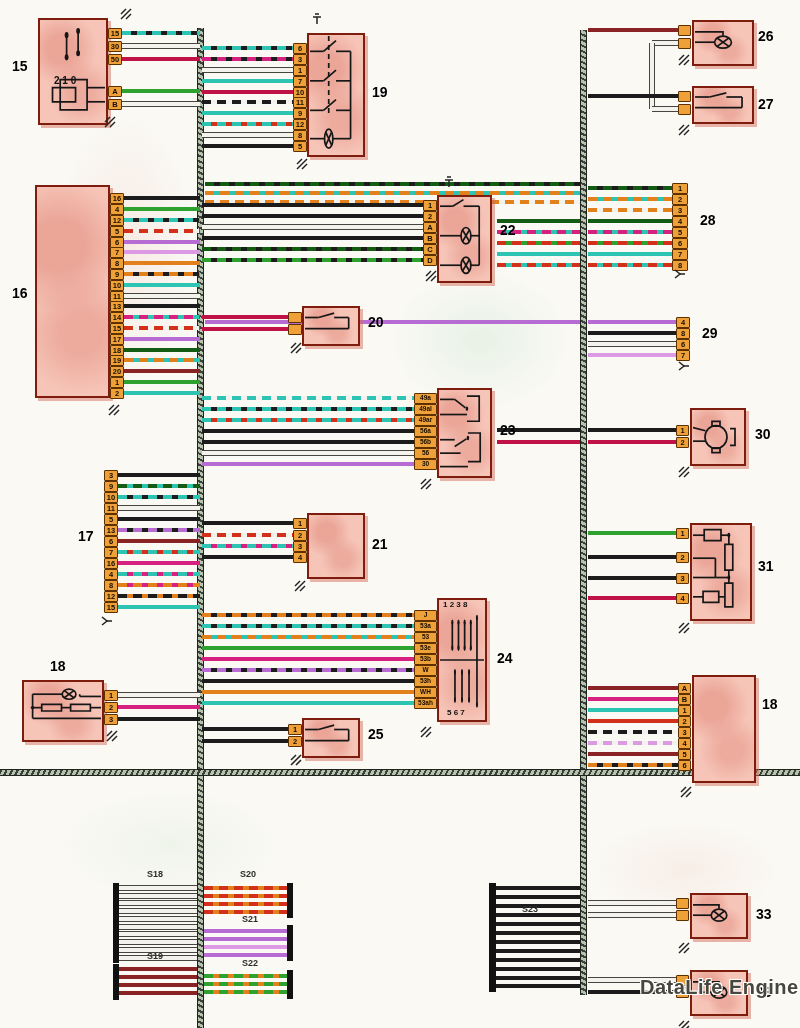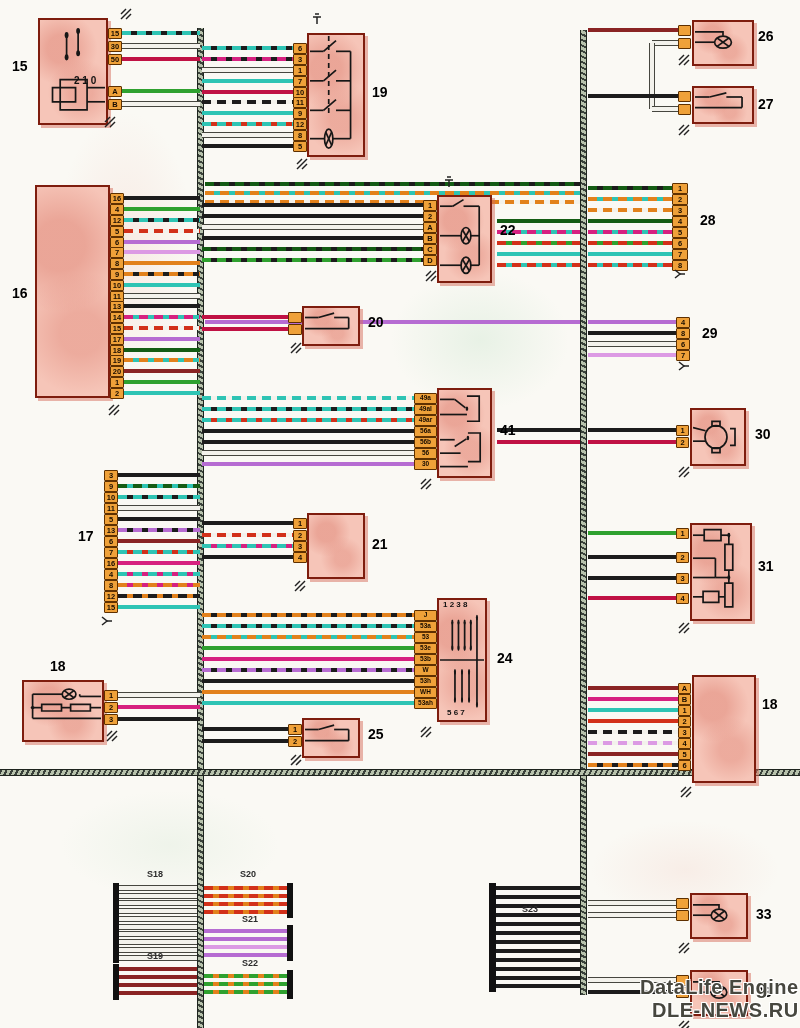--- a/index.html
+++ b/index.html
@@ -121,21 +121,21 @@
         <circle class="dot" cx="40" cy="36" r="3"></circle>
         <line class="ln" x1="58" y1="10" x2="58" y2="32"></line>
         <circle class="dot" cx="58" cy="10" r="3"></circle>
         <circle class="dot" cx="58" cy="32" r="3"></circle>
         <rect class="ln" x="30" y="58" width="42" height="30"></rect>
         <rect class="ln" x="18" y="66" width="36" height="14"></rect>
         <line class="ln" x1="72" y1="66" x2="100" y2="66"></line>
         <line class="ln" x1="72" y1="80" x2="100" y2="80"></line>
       </svg>
     </div>
-    <div class="xtext" style="left: 54px; top: 76px; font-size: 10px; margin-left: 20px;">2 1 0</div>
+    <div class="xtext" style="left: 54px; top: 76px; font-size: 10px;">2 1 0</div>
     <div class="pin" style="left: 108px; top: 28px; width: 14px;">15</div>
     <div class="pin" style="left: 108px; top: 41px; width: 14px;">30</div>
     <div class="pin" style="left: 108px; top: 54px; width: 14px;">50</div>
     <div class="pin" style="left: 108px; top: 86px; width: 14px;">A</div>
     <div class="pin" style="left: 108px; top: 99px; width: 14px;">B</div>
     <div class="cnum" style="left: 12px; top: 58px;">15</div>
     <div class="gnd" style="left: 120px; top: 8px;">
       <svg width="12" height="12" viewBox="0 0 12 12" stroke="#222" stroke-width="1.5">
         <line x1="1" y1="11" x2="11" y2="1"></line>
         <line x1="1" y1="6" x2="6" y2="1"></line>
@@ -343,21 +343,21 @@
         <line class="ln" x1="0" y1="90" x2="57" y2="90"></line>
       </svg>
     </div>
     <div class="pin" style="left: 414px; top: 393px; width: 23px; font-size: 6.5px;">49a</div>
     <div class="pin" style="left: 414px; top: 404px; width: 23px; font-size: 6.5px;">49al</div>
     <div class="pin" style="left: 414px; top: 415px; width: 23px; font-size: 6.5px;">49ar</div>
     <div class="pin" style="left: 414px; top: 426px; width: 23px; font-size: 6.5px;">56a</div>
     <div class="pin" style="left: 414px; top: 437px; width: 23px; font-size: 6.5px;">56b</div>
     <div class="pin" style="left: 414px; top: 448px; width: 23px; font-size: 6.5px;">56</div>
     <div class="pin" style="left: 414px; top: 459px; width: 23px; font-size: 6.5px;">30</div>
-    <div class="cnum" style="left: 500px; top: 422px;">41</div>
+    <div class="cnum" style="left: 500px; top: 422px;">23</div>
     <div class="gnd" style="left: 420px; top: 478px;">
       <svg width="12" height="12" viewBox="0 0 12 12" stroke="#222" stroke-width="1.5">
         <line x1="1" y1="11" x2="11" y2="1"></line>
         <line x1="1" y1="6" x2="6" y2="1"></line>
         <line x1="6" y1="11" x2="11" y2="6"></line>
       </svg>
     </div>
     <div class="wire" style="left: 118px; top: 473px; width: 82px; background: rgb(28, 28, 28);"></div>
     <div class="wire" style="left: 118px; top: 484px; width: 82px; background: repeating-linear-gradient(90deg, rgb(20, 92, 20) 0px, rgb(20, 92, 20) 9px, rgb(46, 196, 180) 9px, rgb(46, 196, 180) 15px);"></div>
     <div class="wire" style="left: 118px; top: 495px; width: 82px; background: repeating-linear-gradient(90deg, rgb(46, 196, 180) 0px, rgb(46, 196, 180) 9px, rgb(28, 28, 28) 9px, rgb(28, 28, 28) 15px);"></div>
@@ -728,14 +728,13 @@
     <div class="pin" style="left: 676px; top: 987px; width: 13px;"></div>
     <div class="cnum" style="left: 756px; top: 984px;">33</div>
     <div class="gnd" style="left: 678px; top: 1020px;">
       <svg width="12" height="12" viewBox="0 0 12 12" stroke="#222" stroke-width="1.5">
         <line x1="1" y1="11" x2="11" y2="1"></line>
         <line x1="1" y1="6" x2="6" y2="1"></line>
         <line x1="6" y1="11" x2="11" y2="6"></line>
       </svg>
     </div>
     <div class="wm" style="left:640px;top:976px;font-size:20px;">DataLife Engine</div>
-  <div class="wm" style="left:652px;top:999px;font-size:20px;">DLE-NEWS.RU</div>
 </div>
 
 </body></html>

